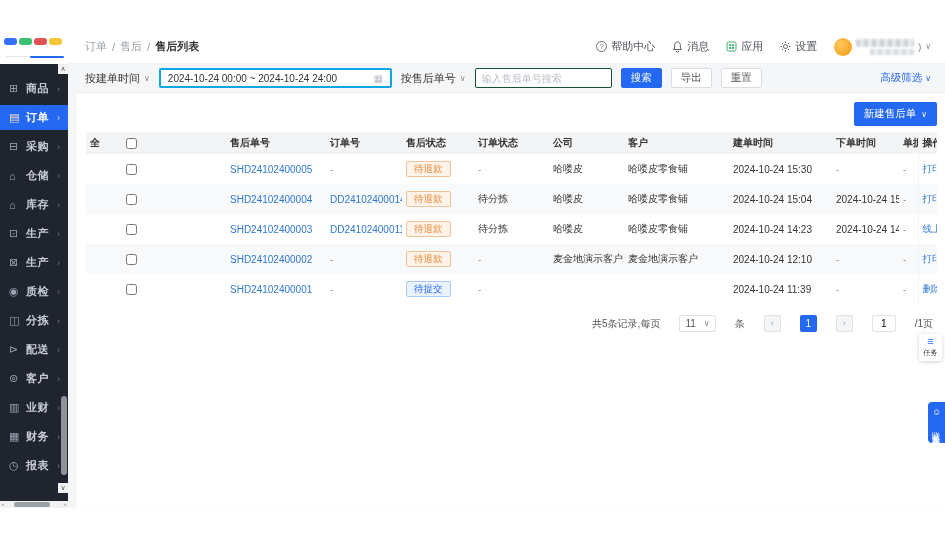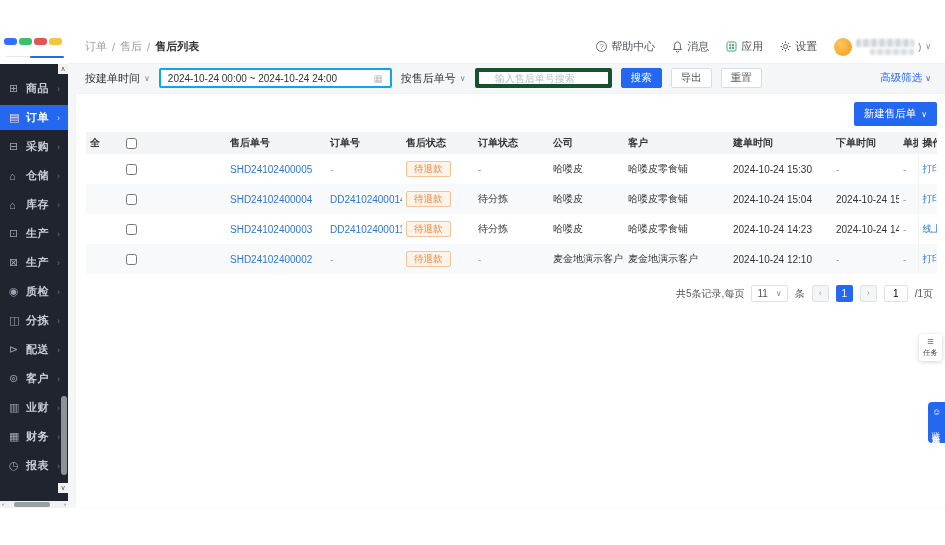--- a/index.html
+++ b/index.html
@@ -58,22 +58,22 @@
   .blur2 { width:44px; height:6px; border-radius:2px; background:repeating-linear-gradient(90deg,#d7dade 0 4px,#eceef0 4px 8px); filter:blur(1px); align-self:flex-end; }
   .chev { font-size:8px; color:#888; }
 
   .main { flex:1; background:#f5f6f8; display:flex; flex-direction:column; min-width:0; }
   .filterbar { height:28px; display:flex; align-items:center; gap:9px; padding:0 14px 0 17px;
                font-size:11px; color:#333; }
   .sel-label { display:flex; align-items:center; gap:4px; cursor:pointer; white-space:nowrap; }
   .datebox { height:20px; background:#fff; border:2px solid #0ea5e9; border-radius:2px; display:flex;
              align-items:center; gap:20px; padding:0 7px; font-size:10px; color:#333; width:233px; }
   .datebox .cal { margin-left:auto; color:#b9bec6; font-size:10px; }
-  .srch-input { height:20px; width:137px; border:4px solid #14532d; border-radius:2px; font-size:10px;
-                padding:0 16px; color:#333; background:#fff; font-family:inherit; }
+  .srch-input { height:20px; width:137px; border:1px solid #14532d; border-radius:2px; font-size:10px;
+                padding:0 6px; color:#333; background:#fff; font-family:inherit; }
   .srch-input::placeholder { color:#b9bec6; }
   .btn { height:20px; font-size:10.5px; border-radius:2px; padding:0 9px; cursor:pointer; font-family:inherit; }
   .btn-primary { background:#2468f2; border:1px solid #2468f2; color:#fff; }
   .btn-plain { background:#fff; border:1px solid #d9dce1; color:#555; }
   .advanced { margin-left:auto; color:#2468f2; font-size:10.5px; display:flex; gap:3px; align-items:center; cursor:pointer; }
 
   .card { flex:1; background:#fff; margin:2px 0 0 8px; box-shadow:0 0 3px rgba(0,0,0,.04);
           display:flex; flex-direction:column; padding:6px 0 0 8px; min-height:0; }
   .tabs { display:flex; gap:19px; font-size:11px; color:#3a3f45; padding:2px 6px 0 2px; }
   .tab { padding-bottom:6px; cursor:pointer; white-space:nowrap; }
@@ -91,21 +91,21 @@
   td { padding:0 4px; white-space:nowrap; overflow:hidden; }
   .lnk { color:#2e77d0; cursor:pointer; }
   .act { color:#2e77d0; cursor:pointer; text-decoration:none; margin-right:5px; font-size:9.5px; }
   .dash { color:#999; }
   .badge { display:inline-block; padding:2px 7px; border-radius:2px; font-size:9.5px; line-height:1.1; }
   .badge.orange { color:#e8883a; background:#fdf3e8; border:1px solid #f3c296; }
   .badge.blue { color:#2468f2; background:#eaf2fe; border:1px solid #a9c9f7; }
   th.op, td.op { border-left:1px solid #f2f3f5; }
   input[type=checkbox] { width:11px; height:11px; accent-color:#2468f2; vertical-align:middle; }
 
-  .pagination { display:flex; justify-content:flex-end; align-items:center; gap:7px;
+  .pagination { display:flex; justify-content:flex-end; align-items:center; gap:19px;
                 font-size:10px; color:#555; padding:11px 12px 0 0; }
   .pg-size { border:1px solid #e0e2e6; border-radius:2px; background:#fff; padding:2px 5px;
              display:flex; gap:8px; align-items:center; cursor:pointer; }
   .pg-btn { width:17px; height:17px; border:1px solid #e0e2e6; background:#f4f5f7; color:#9aa0a6;
             border-radius:2px; text-align:center; line-height:15px; font-size:9px; cursor:pointer; }
   .pg-cur { width:17px; height:17px; background:#2468f2; color:#fff; border-radius:2px;
             text-align:center; line-height:17px; cursor:pointer; }
   .pg-input { width:24px; height:17px; border:1px solid #e0e2e6; border-radius:2px; text-align:center;
               font-size:10px; font-family:inherit; }
 
@@ -397,20 +397,34 @@
     <td class="dash">-</td>
     <td><span class="badge orange">待退款</span></td>
     <td class="dash">-</td>
     <td>麦金地演示客户1</td>
     <td>麦金地演示客户</td>
     <td>2024-10-24 12:10</td>
     <td class="dash">-</td>
     <td class="dash">-</td>
     <td class="op"><a class="act">打印</a></td>
   </tr>
+                <tr>
+    <td></td>
+    <td><input type="checkbox" style=""></td>
+    <td><a class="lnk">SHD24102400001</a></td>
+    <td class="dash">-</td>
+    <td><span class="badge blue">待提交</span></td>
+    <td class="dash">-</td>
+    <td></td>
+    <td></td>
+    <td>2024-10-24 11:39</td>
+    <td class="dash">-</td>
+    <td class="dash">-</td>
+    <td class="op"><a class="act">删除</a></td>
+  </tr>
               </tbody>
           </table>
 
           <div class="pagination">
             <span>共5条记录,每页</span>
             <span class="pg-size">
               <span>11</span>
               <span class="chev">∨</span>
             </span>
             <span>条</span>

